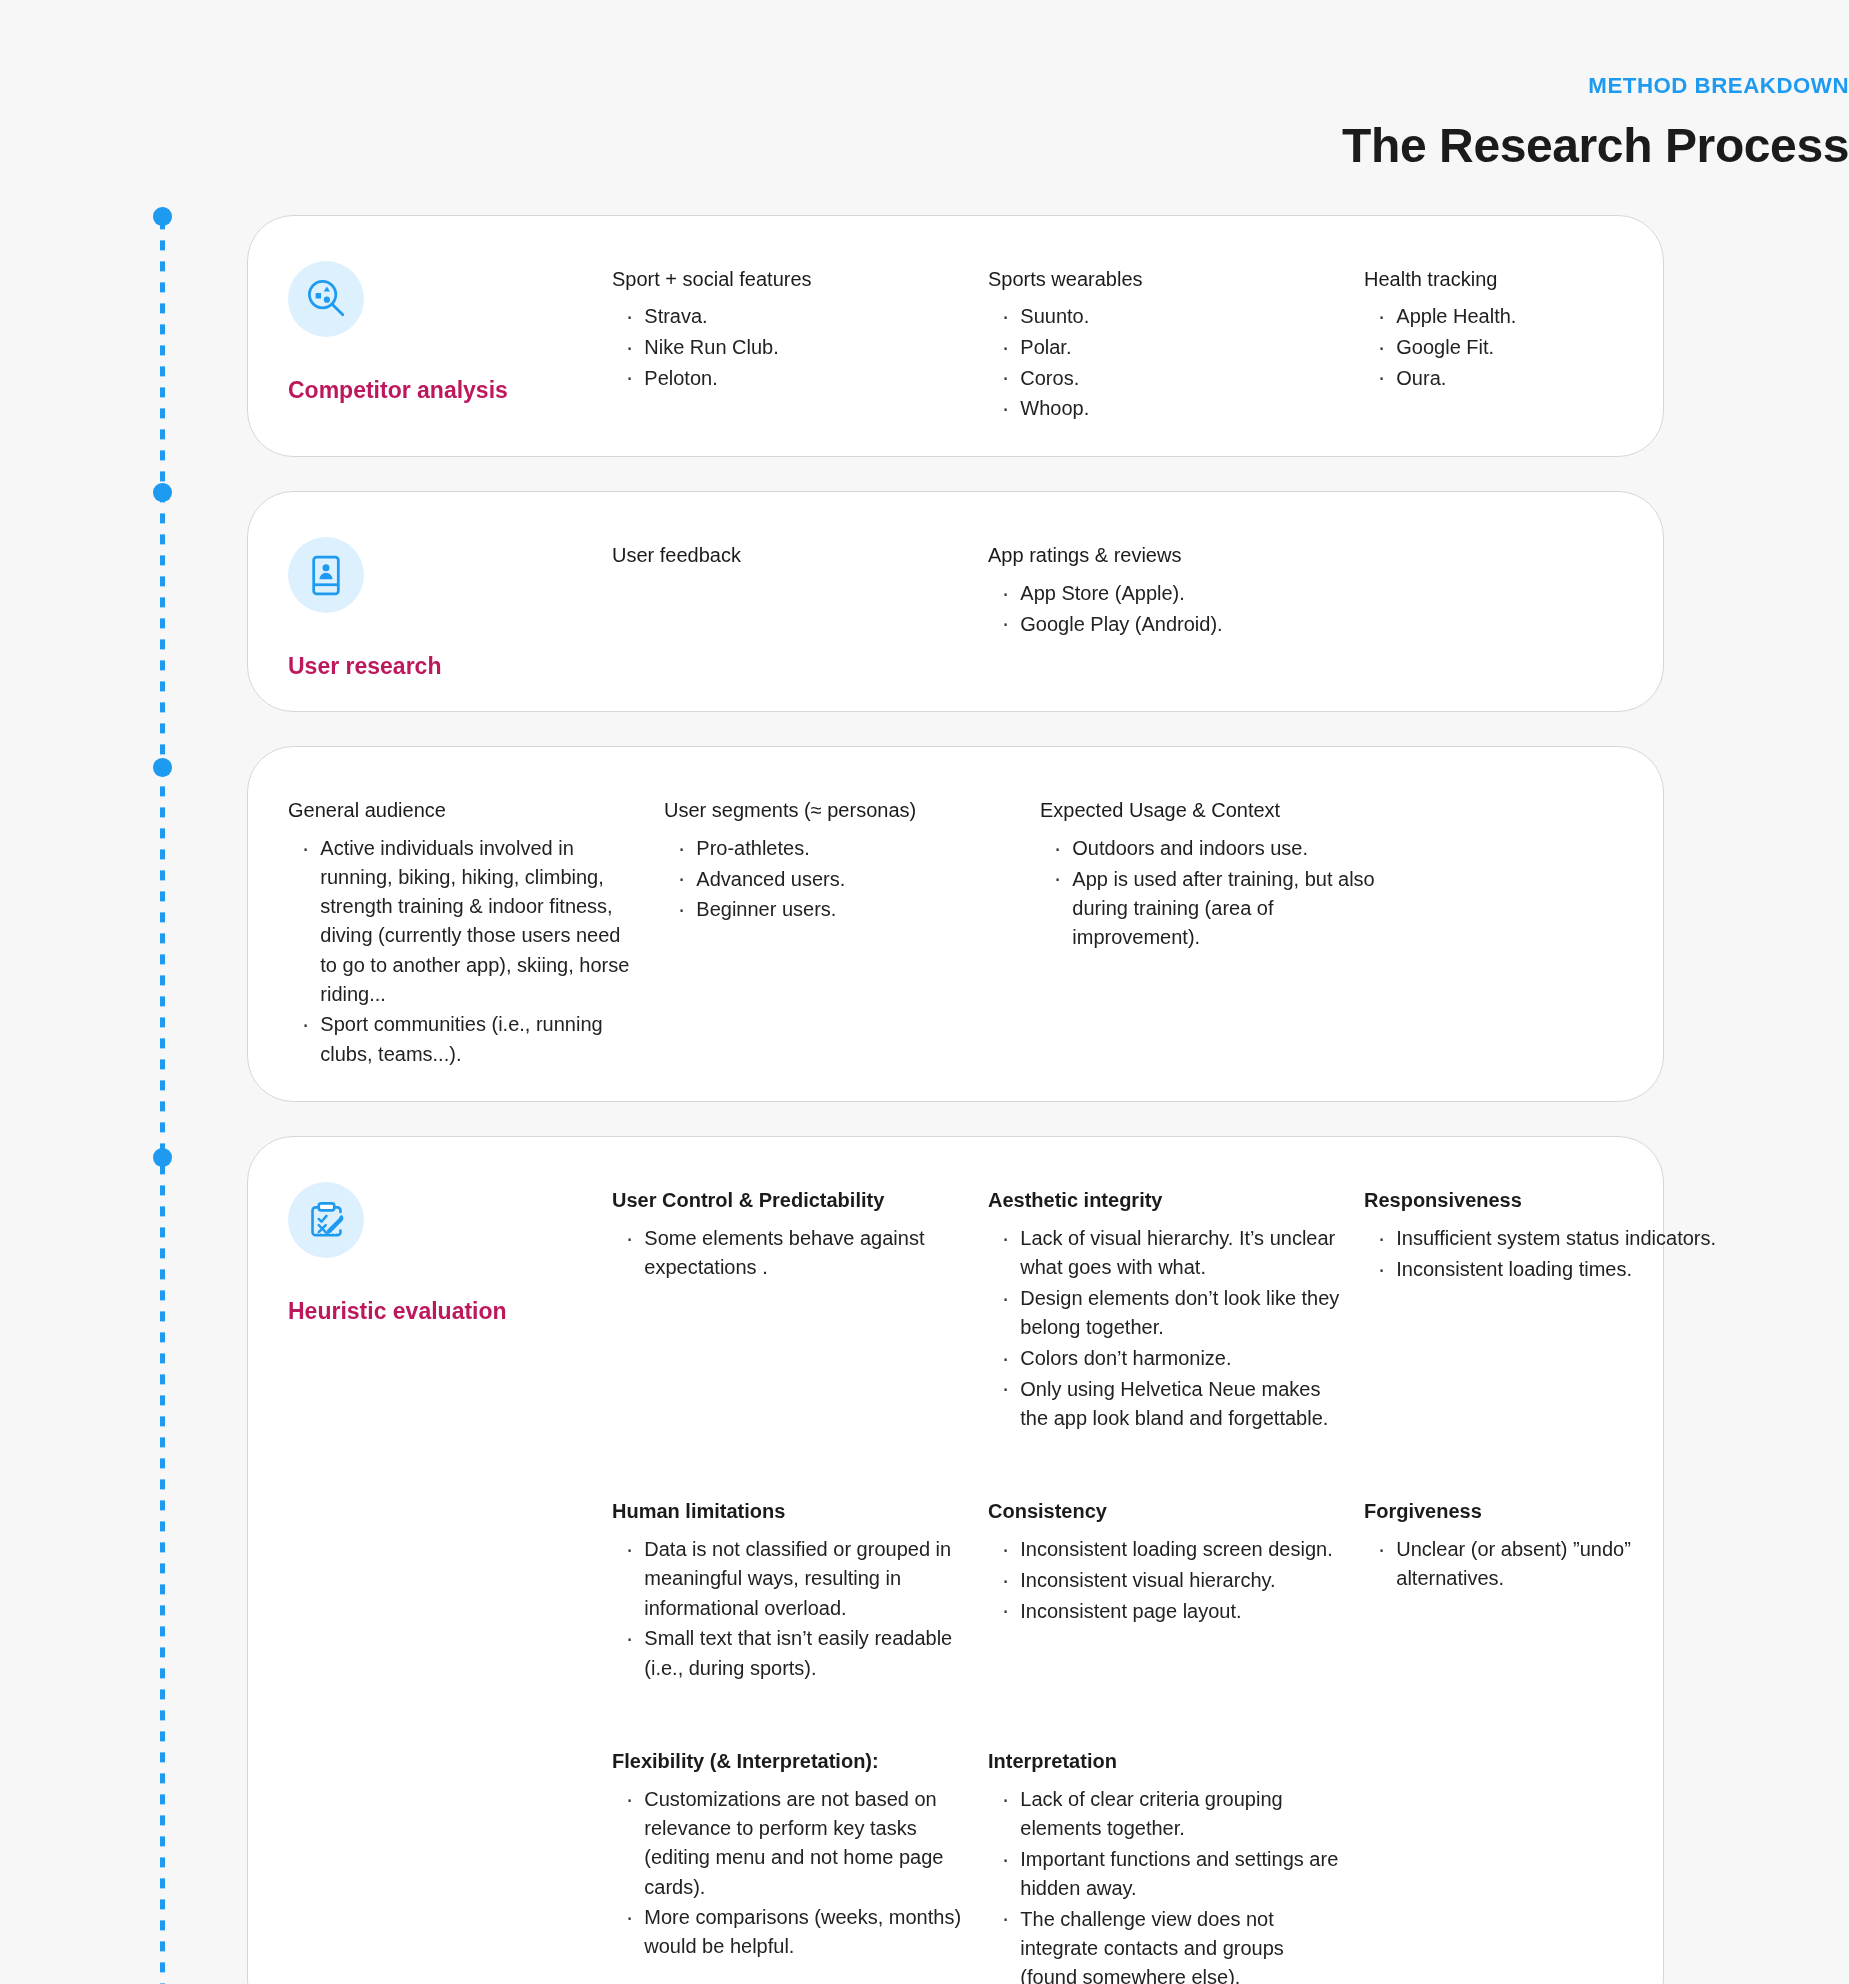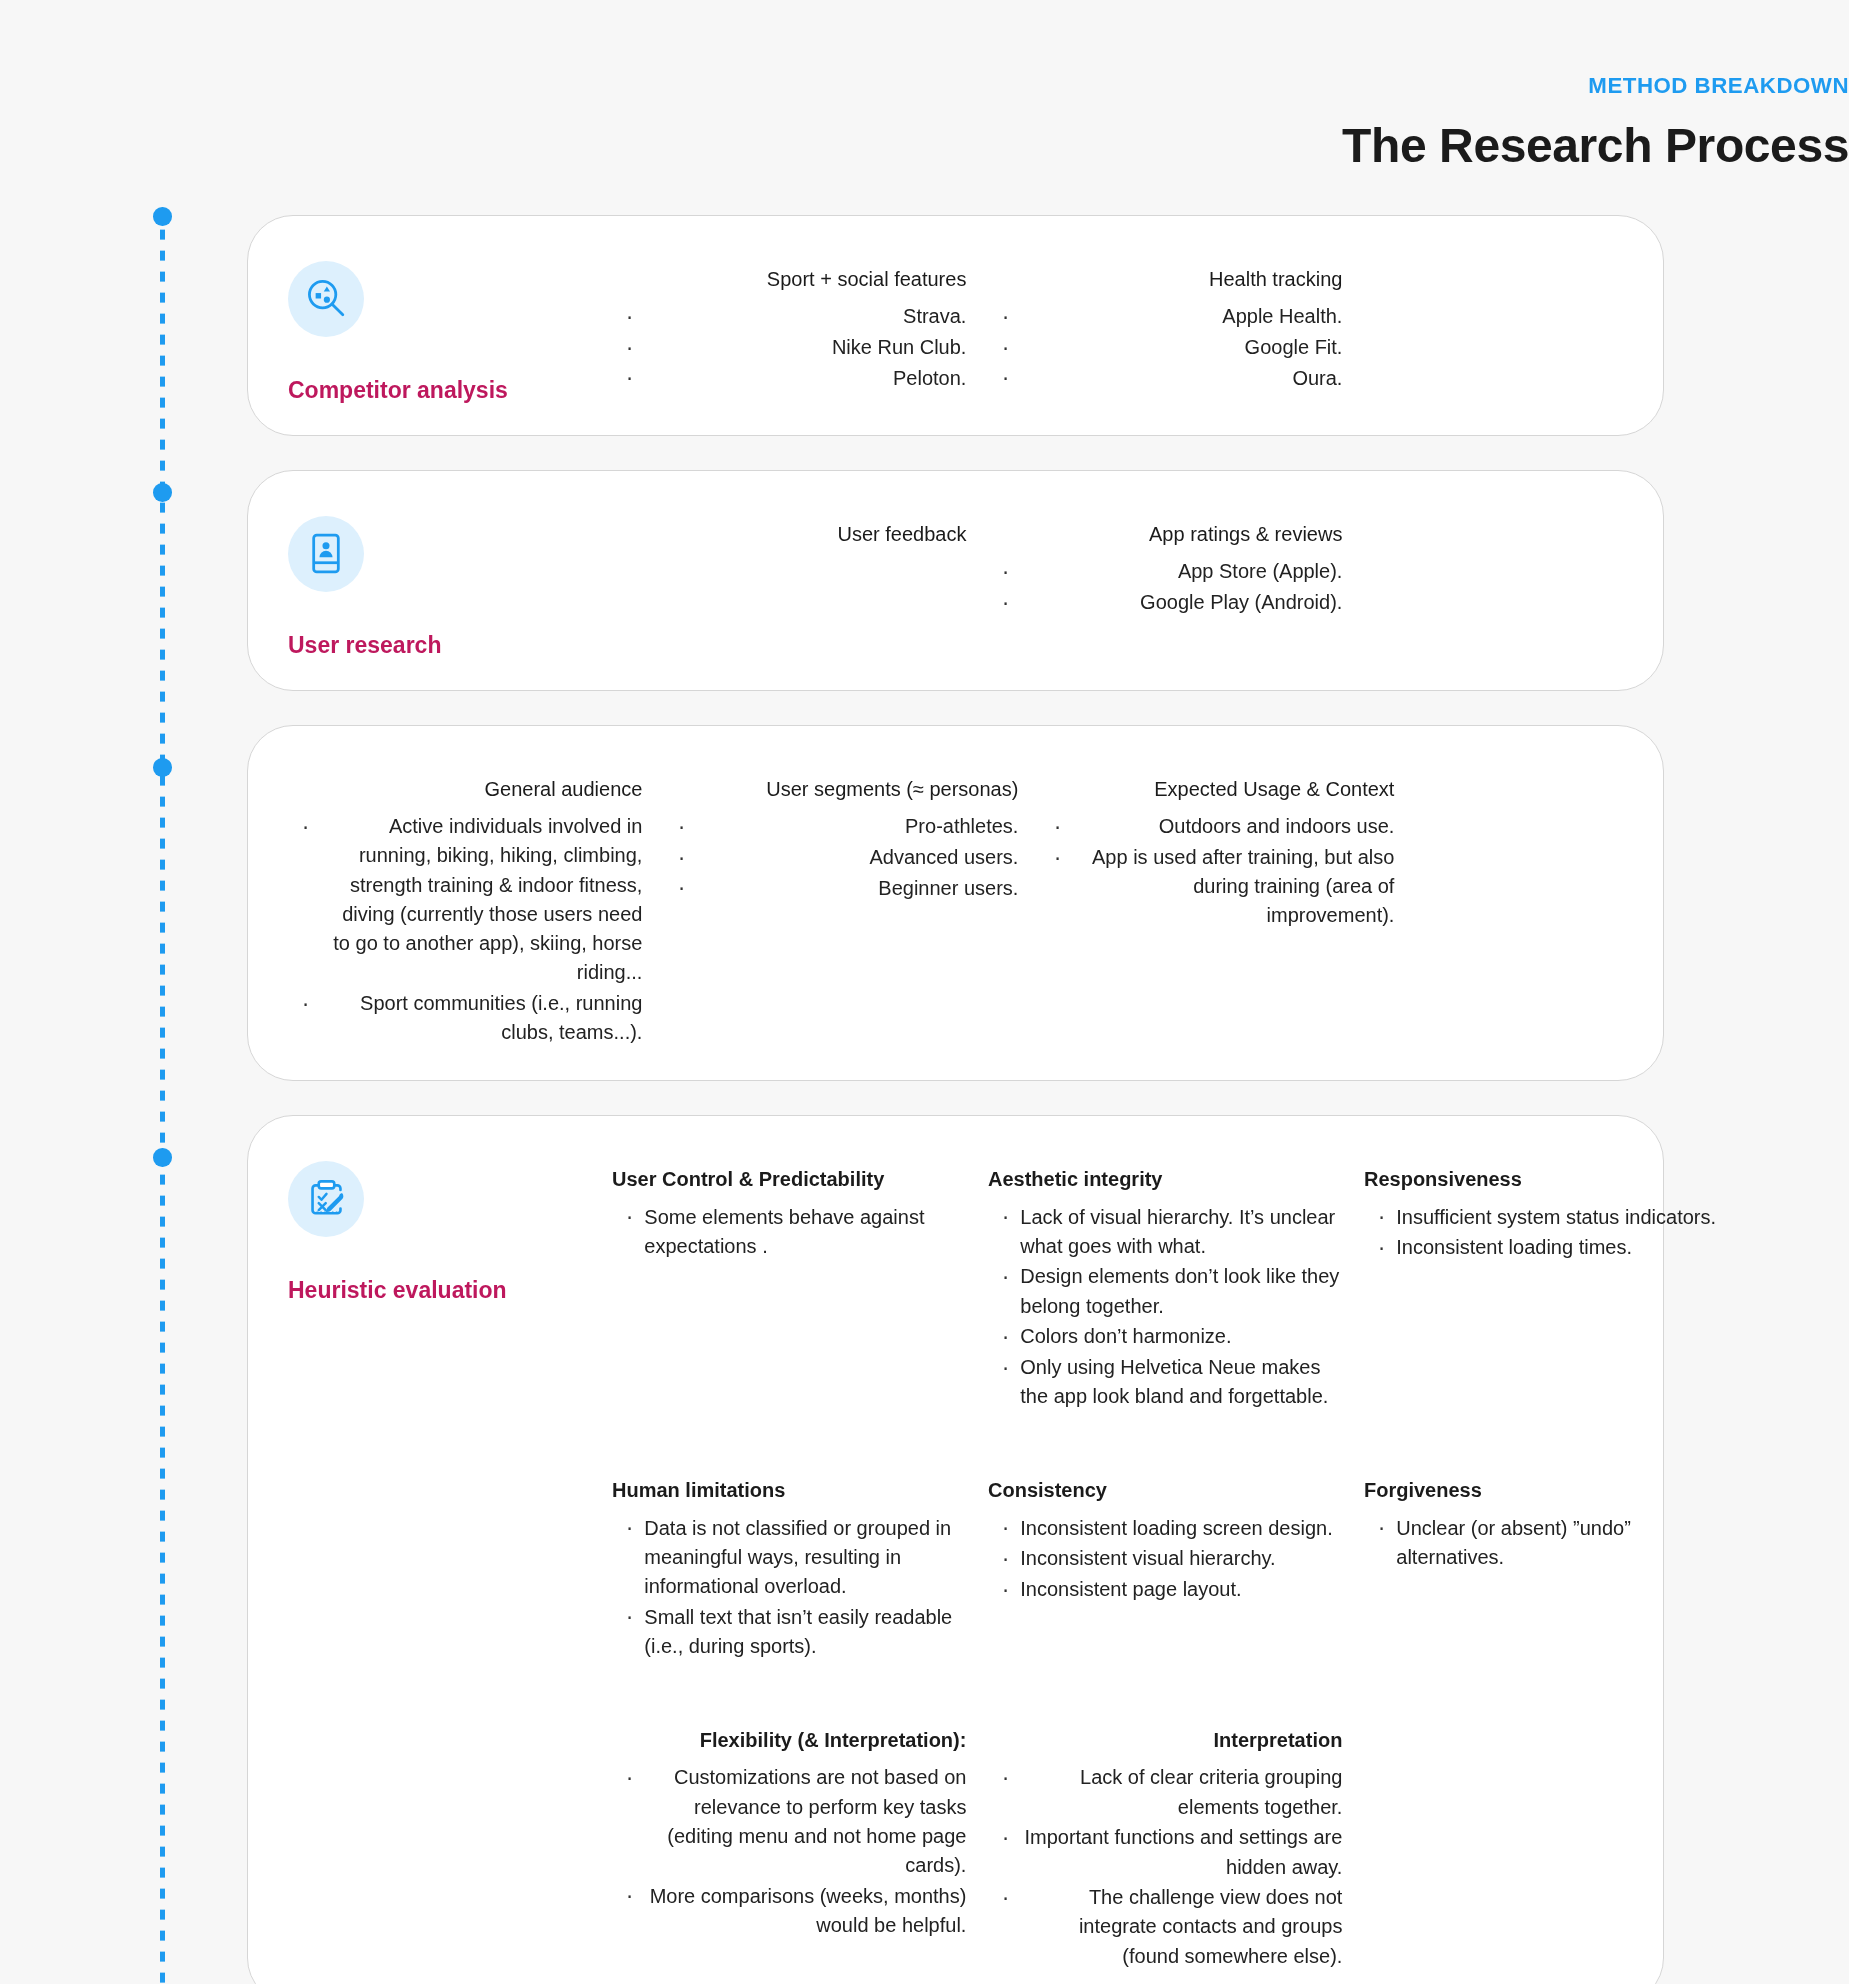--- a/index.html
+++ b/index.html
@@ -106,21 +106,21 @@
   }
 
   .card-right {
     flex: 1 1 auto;
     padding-top: 20px;
   }
   .col-row {
     display: flex;
     margin-bottom: 65px;
   }
-  .col-row:last-child { margin-bottom: 0; text-align: right; }
+  .col-row:last-child { margin-bottom: 0; }
   .col {
     flex: 0 0 376px;
     width: 376px;
     padding-right: 21.6px;
   }
   .col-heading {
     font-size: 20px;
     color: #1b1b1b;
     margin-bottom: 10.8px;
     line-height: 1.25;
@@ -181,20 +181,29 @@
         <div class="card-title">Competitor analysis</div>
       </div>
       <div class="card-right">
         <div class="col-row">
           <div class="col">
             <div class="col-heading">Sport + social features</div>
             <ul class="bullets">
               <li>Strava.</li>
               <li>Nike Run Club.</li>
               <li>Peloton.</li>
+            </ul>
+          </div>
+          <div class="col">
+            <div class="col-heading">Sports wearables</div>
+            <ul class="bullets">
+              <li>Suunto.</li>
+              <li>Polar.</li>
+              <li>Coros.</li>
+              <li>Whoop.</li>
             </ul>
           </div>
           <div class="col">
             <div class="col-heading">Health tracking</div>
             <ul class="bullets">
               <li>Apple Health.</li>
               <li>Google Fit.</li>
               <li>Oura.</li>
             </ul>
           </div>

